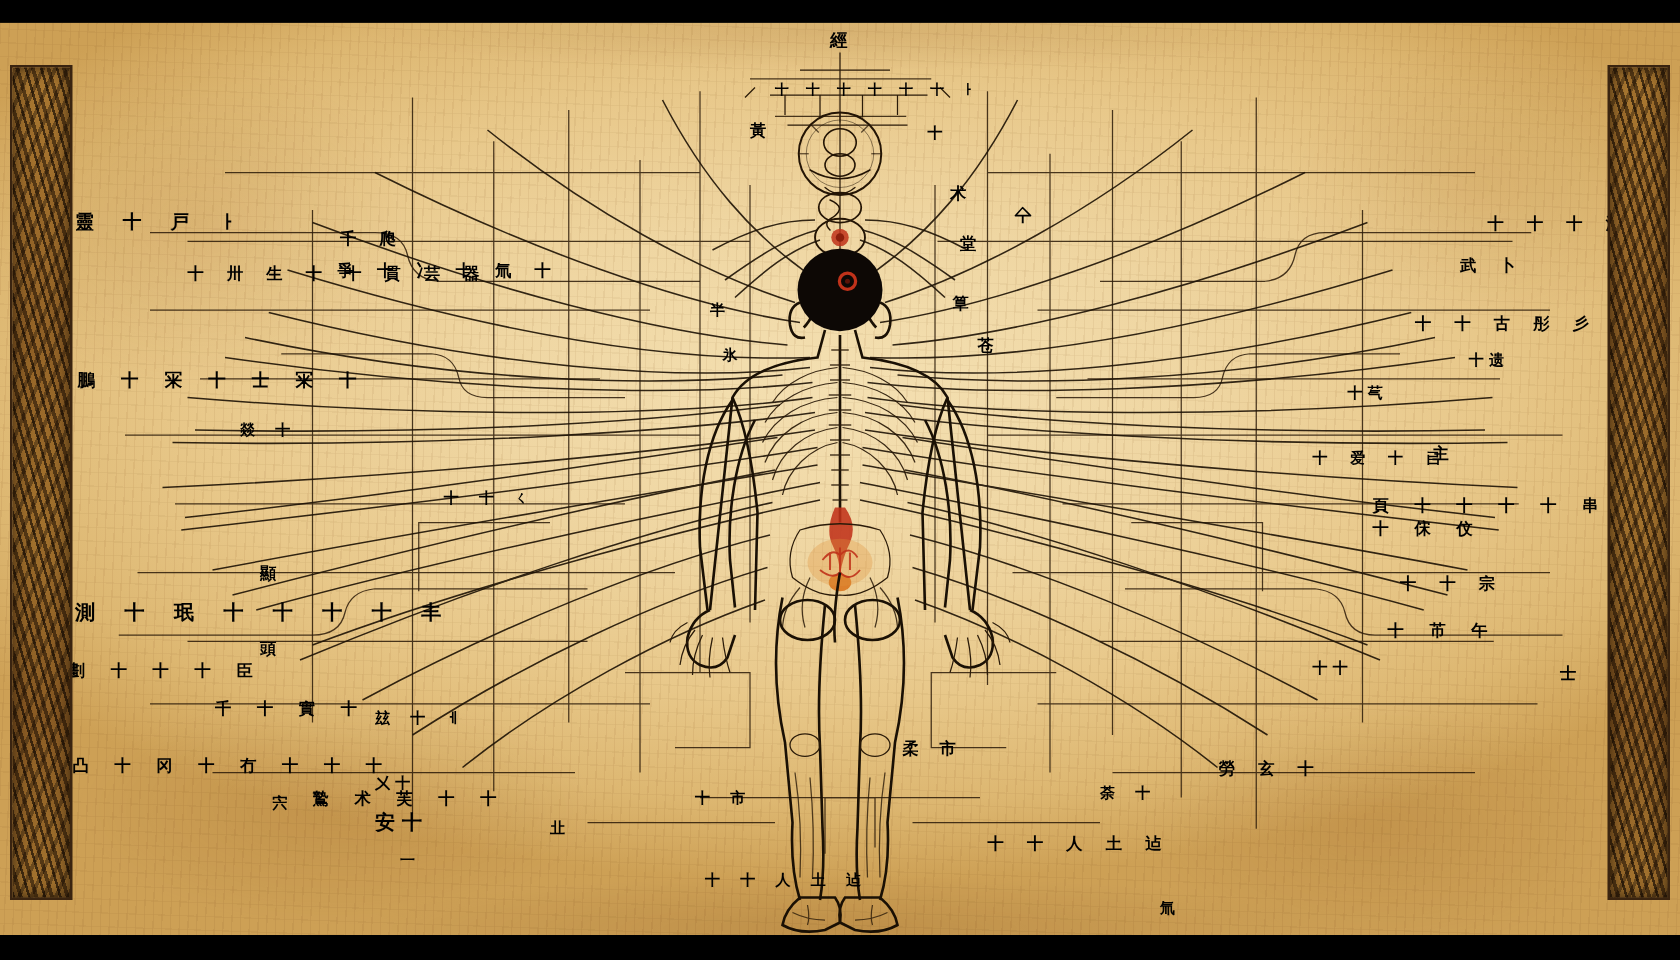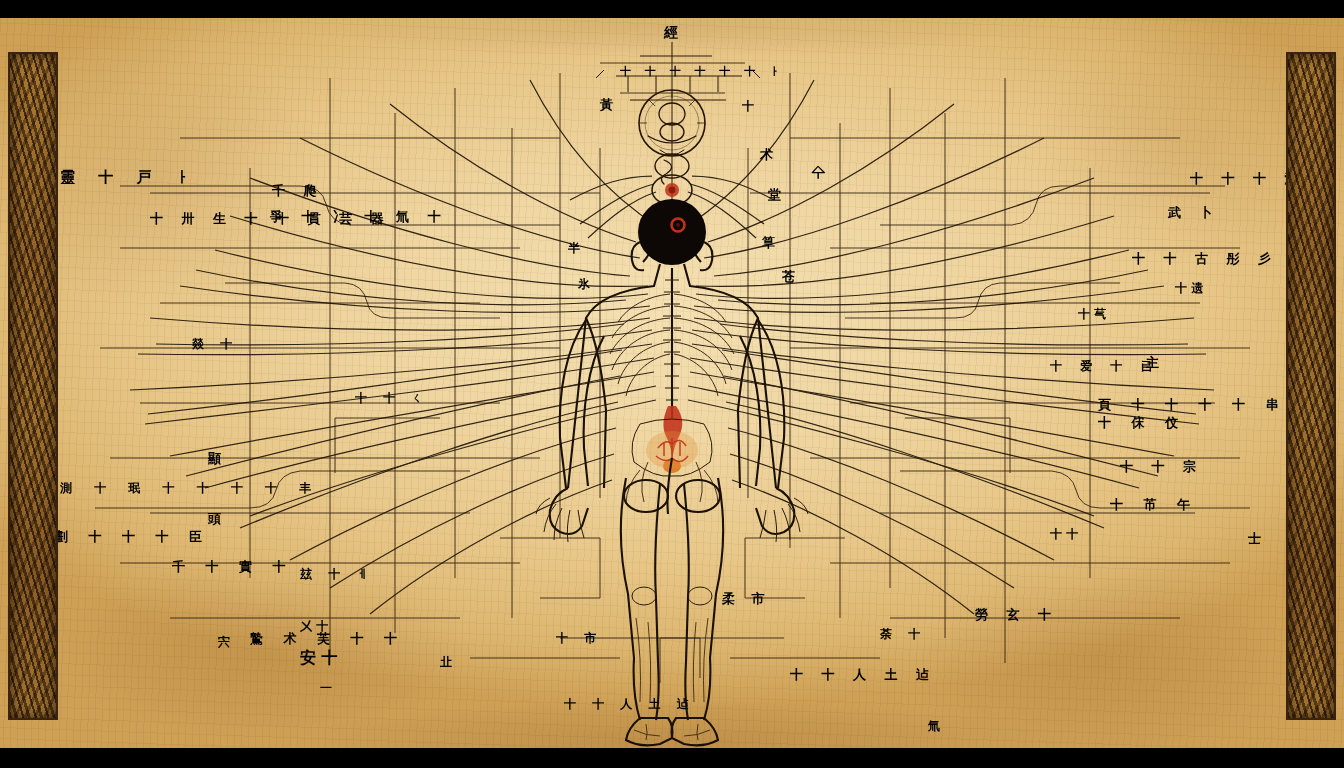--- a/index.html
+++ b/index.html
@@ -321,25 +321,27 @@
             <path d="M710 712 q-12 6 -26 6"></path>
           <path d="M646 706 q2 10 0 16"></path>
             <path d="M698 706 q-2 10 0 16"></path>
         </g>
       </g>
     </svg>
 
     <div style="position:absolute;inset:0;z-index:30;">
       <div class="gl" style="position:absolute;left:60px;top:150px;font-size:15px;letter-spacing:9px;">靈 十 戸 ㅏ</div>
       <div class="gl" style="position:absolute;left:150px;top:192px;font-size:13px;letter-spacing:7px;">十 卅 生 十 十 貫 芸 器</div>
+      <div class="gl" style="position:absolute;left:62px;top:278px;font-size:14px;letter-spacing:8px;">鵬 十 冞 十 士 冞 十</div>
       <div class="gl" style="position:absolute;left:192px;top:318px;font-size:12px;letter-spacing:6px;">燚 十</div>
-      <div class="gl" style="position:absolute;left:60px;top:462px;font-size:12px;letter-spacing:9px;">測 十 珉 十 十 十 十 丰</div>
+      <div class="gl" style="position:absolute;left:60px;top:462px;font-size:16px;letter-spacing:9px;">測 十 珉 十 十 十 十 丰</div>
       <div class="gl" style="position:absolute;left:208px;top:432px;font-size:13px;">顯</div>
       <div class="gl" style="position:absolute;left:208px;top:492px;font-size:13px;">頭</div>
       <div class="gl" style="position:absolute;left:172px;top:540px;font-size:13px;letter-spacing:8px;">千 十 實 十</div>
+      <div class="gl" style="position:absolute;left:58px;top:586px;font-size:13px;letter-spacing:8px;">凸 十 冈 十 冇 十 十 十</div>
       <div class="gl" style="position:absolute;left:218px;top:616px;font-size:12px;">宍</div>
       <div class="gl" style="position:absolute;left:272px;top:164px;font-size:13px;letter-spacing:7px;">千 爮</div>
       <div class="gl" style="position:absolute;left:270px;top:190px;font-size:13px;letter-spacing:7px;">爭 十 冫 十 氚 十</div>
       <div class="gl" style="position:absolute;left:55px;top:510px;font-size:13px;letter-spacing:8px;">劃 十 十 十 臣</div>
       <div class="gl" style="position:absolute;left:250px;top:612px;font-size:13px;letter-spacing:8px;text-align:center;">鷙 术 芙 十 十</div>
       <div class="gl" style="position:absolute;left:330px;top:372px;font-size:12px;letter-spacing:6px;margin-left:25px;">十 十 ㄑ</div>
       <div class="gl" style="position:absolute;left:300px;top:548px;font-size:12px;letter-spacing:6px;">玆 十 ㅔ</div>
 
       <div class="gl" style="position:absolute;left:1190px;top:152px;font-size:13px;letter-spacing:7px;">十 十 十 淩 灰</div>
       <div class="gl" style="position:absolute;left:1168px;top:186px;font-size:13px;letter-spacing:7px;">武 卜</div>

